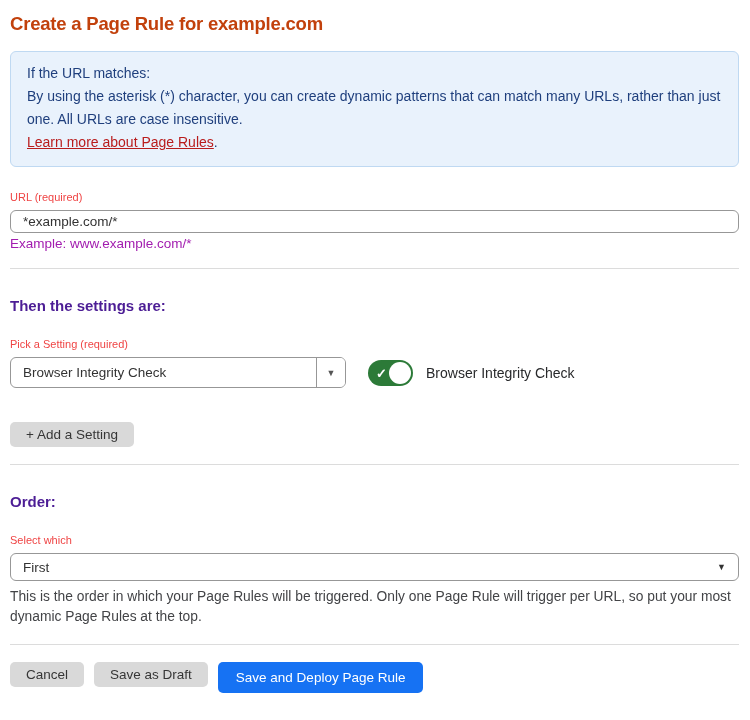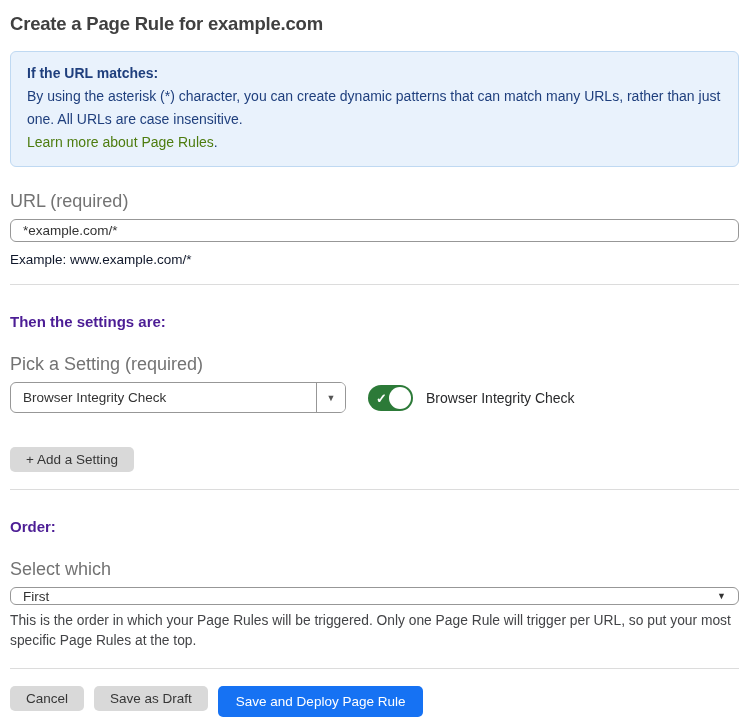--- a/index.html
+++ b/index.html
@@ -6,45 +6,45 @@
   html, body { margin: 0; padding: 0; background: #ffffff; }
   body {
     width: 750px; height: 720px;
     font-family: "Liberation Sans", sans-serif;
     color: #1d1d1f;
     overflow: hidden;
   }
   .container { padding: 13px 11px 30px 10px; }
 
   .page-title {
-    font-size: 18.5px; font-weight: 700; color: #404040;
+    font-size: 18.5px; font-weight: 700; color: #c2410c;
     margin: 0 0 16px 0; letter-spacing: -0.2px;
   }
 
   .info-box {
     background: #e9f2fc;
     border: 1px solid #bfd9f2;
     border-radius: 6px;
     padding: 10px 16px 12px 16px;
     margin-bottom: 24px;
   }
-  .info-heading { font-weight: 700; color: #1f3f7d; font-size: 14px; line-height: 23px; }
+  .info-heading { font-weight: 400; color: #1f3f7d; font-size: 14px; line-height: 23px; }
   .info-body { color: #1f3f7d; font-size: 14px; line-height: 23px; }
   .info-link-line { font-size: 14px; line-height: 23px; }
-  .info-link { color: #4d7c0f; cursor: pointer; text-align: right; }
+  .info-link { color: #b91c1c; text-decoration: underline; cursor: pointer; text-align: right; }
   .info-period { color: #1f3f7d; }
 
-  .field-label { font-size: 18px; color: #737373; margin-bottom: 7px; }
+  .field-label { font-size: 11px; color: #ef4444; margin-bottom: 7px; }
   .text-input {
     width: 100%; height: 23px;
     border: 1px solid #979797; border-radius: 6px;
     padding: 0 12px; font-size: 13.5px; color: #333;
     font-family: inherit; outline: none; background: #fff;
   }
-  .helper-text { font-size: 13.5px; color: #0f172a; margin-top: 10px; }
+  .helper-text { font-size: 13.5px; color: #a21caf; margin-top: 3px; }
 
   .divider { border: none; border-top: 1px solid #dcdcdc; margin: 17px 0 0 0; }
 
   .section-heading { font-size: 15px; font-weight: 700; color: #4c1d95; margin: 28px 0 0 0; }
   .picker-label { margin-top: 24px; }
 
   .setting-row { display: flex; align-items: center; margin-top: 0; }
   .dropdown {
     width: 336px; height: 31px;
     border: 1px solid #979797; border-radius: 6px;
@@ -74,21 +74,21 @@
   .toggle-label { margin-left: 13px; font-size: 14px; color: #28292b; }
 
   .gray-btn {
     height: 25px; background: #d9d9d9; border: none; border-radius: 5px;
     font-size: 13.5px; color: #363636; padding: 0 16px;
     font-family: inherit; cursor: pointer;
   }
   .add-setting { margin-top: 34px; }
 
   .select-box {
-    height: 18px; border: 1px solid #979797; border-radius: 6px;
+    height: 28px; border: 1px solid #979797; border-radius: 6px;
     display: flex; align-items: center; justify-content: space-between;
     padding: 0 12px; font-size: 13.5px; color: #333;
     background: #fff; cursor: pointer;
   }
   .select-arrow { font-size: 9px; color: #333; }
 
   .order-helper { margin-top: 6px; line-height: 20px; color: #434447; font-size: 13.8px; }
 
   .footer { display: flex; gap: 10px; margin-top: 17px; }
   .blue-btn {
@@ -137,21 +137,21 @@
 
   <hr class="divider">
 
   <h2 class="section-heading">Order:</h2>
 
   <div class="field-label picker-label">Select which</div>
   <div class="select-box">
     <span>First</span>
     <span class="select-arrow">▼</span>
   </div>
-  <div class="helper-text order-helper">This is the order in which your Page Rules will be triggered. Only one Page Rule will trigger per URL, so put your most specific Page Rules at the top.</div>
+  <div class="helper-text order-helper">This is the order in which your Page Rules will be triggered. Only one Page Rule will trigger per URL, so put your most dynamic Page Rules at the top.</div>
 
   <hr class="divider">
 
   <div class="footer">
     <button class="gray-btn">Cancel</button>
     <button class="gray-btn">Save as Draft</button>
     <button class="blue-btn">Save and Deploy Page Rule</button>
   </div>
 
 </div>

